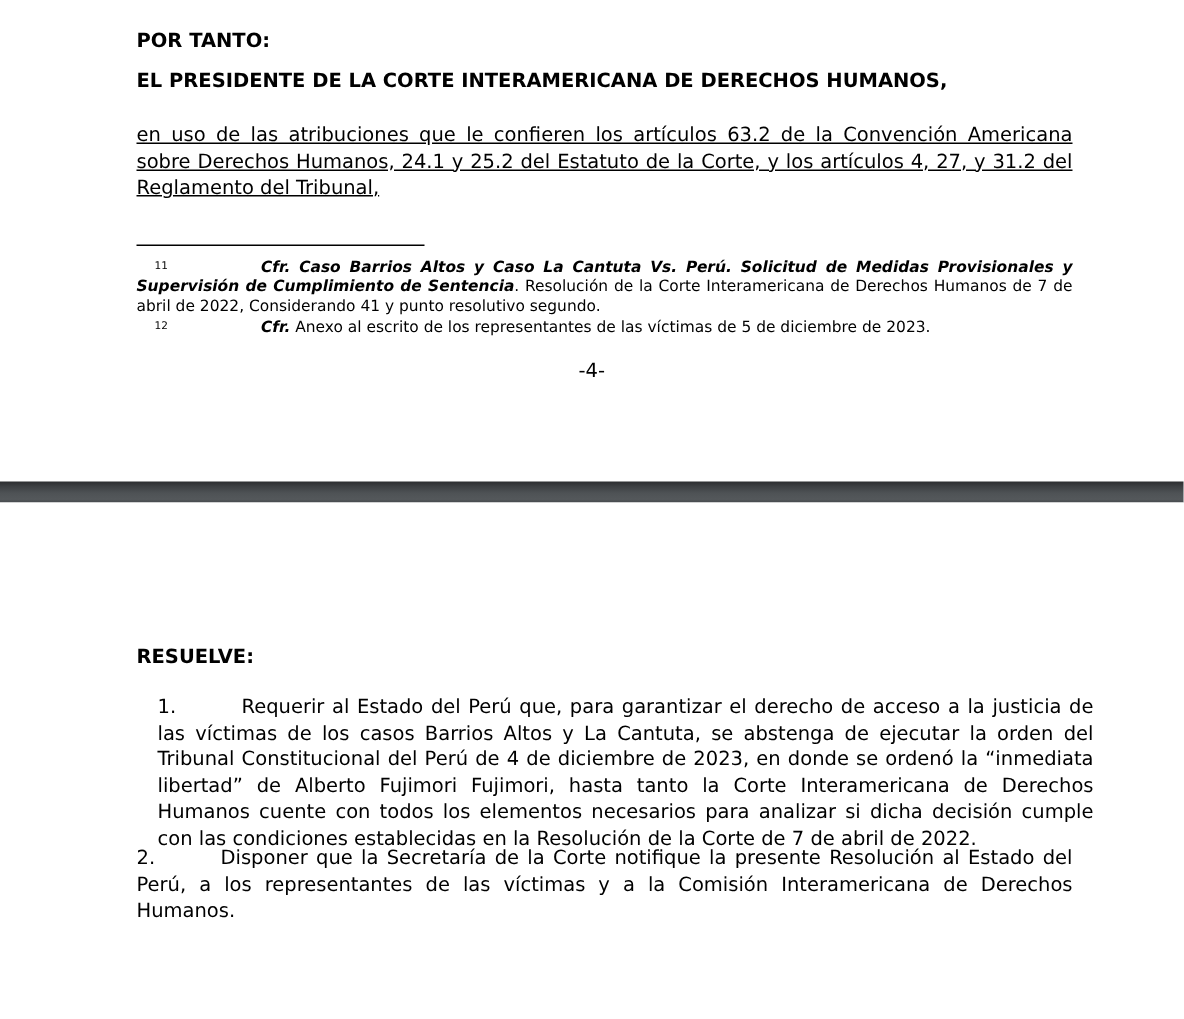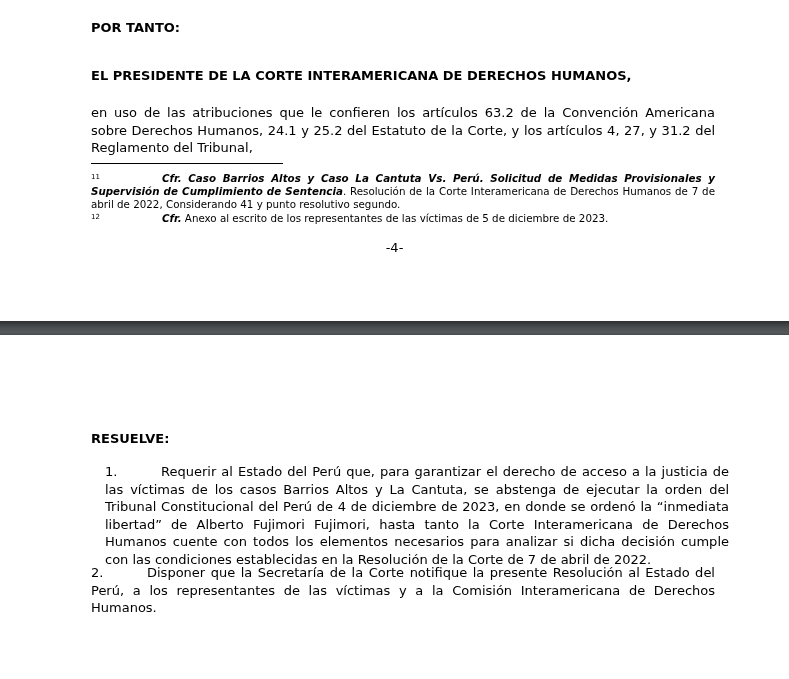--- a/index.html
+++ b/index.html
@@ -22,31 +22,31 @@
     .col { position: absolute; left: 91px; width: 624px; }
     .heading { font-weight: bold; font-size: 13px; letter-spacing: 0; margin: 0; white-space: nowrap; }
     .body-text {
       font-size: 13px; line-height: 17.5px; text-align: justify; margin: 0;
       text-align-last: left;
     }
     .para-num { display: inline-block; width: 56px; }
     .fn-rule { position: absolute; left: 91px; top: 163px; width: 192px; height: 1px; background: #000; }
     .footnotes { position: absolute; left: 91px; top: 172px; width: 624px; font-size: 10.3px; line-height: 13.2px; }
     .fn { margin: 0; text-align: justify; text-align-last: left; }
-    .fn-num { display: inline-block; width: 48px; font-size: 7px; vertical-align: top; line-height: 10px; }
+    .fn-num { display: inline-block; width: 48px; font-size: 7px; vertical-align: top; line-height: 10px; margin-left: 12px; }
     .bi { font-weight: bold; font-style: italic; margin-left: 23px; }
     .page-num { position: absolute; left: 0; width: 789px; top: 240px; text-align: center; font-size: 13px; }
   </style>
 </head>
 <body>
 
 <div class="page" id="page-top">
   <p class="heading col" style="top:20px;">POR TANTO:</p>
-  <p class="heading col" style="top:68px;">EL PRESIDENTE DE LA CORTE INTERAMERICANA DE DERECHOS HUMANOS,</p>
-  <p class="body-text col" style="top:104px;">en uso de las atribuciones que le confieren los artículos 63.2 de la Convención Americana sobre Derechos Humanos, 24.1 y 25.2 del Estatuto de la Corte, y los artículos 4, 27, y 31.2 del Reglamento del Tribunal,</p>
+  <p class="heading col" style="top:47px;">EL PRESIDENTE DE LA CORTE INTERAMERICANA DE DERECHOS HUMANOS,</p>
+  <p class="body-text col" style="top:82px;text-decoration:underline;">en uso de las atribuciones que le confieren los artículos 63.2 de la Convención Americana sobre Derechos Humanos, 24.1 y 25.2 del Estatuto de la Corte, y los artículos 4, 27, y 31.2 del Reglamento del Tribunal,</p>
 
   <div class="fn-rule"></div>
 
   <div class="footnotes">
     <p class="fn">
       <span class="fn-num">11</span><span class="bi">Cfr. Caso Barrios Altos y Caso La Cantuta Vs. Perú. Solicitud de Medidas Provisionales y Supervisión de Cumplimiento de Sentencia</span><span>. Resolución de la Corte Interamericana de Derechos Humanos de 7 de abril de 2022, Considerando 41 y punto resolutivo segundo.</span>
     </p>
     <p class="fn">
       <span class="fn-num">12</span><span class="bi">Cfr.</span><span> Anexo al escrito de los representantes de las víctimas de 5 de diciembre de 2023.</span>
     </p>

